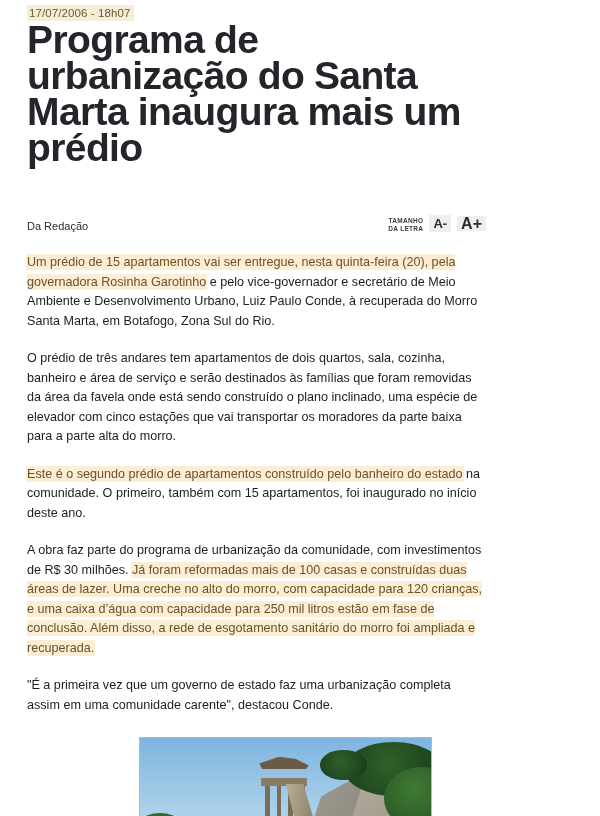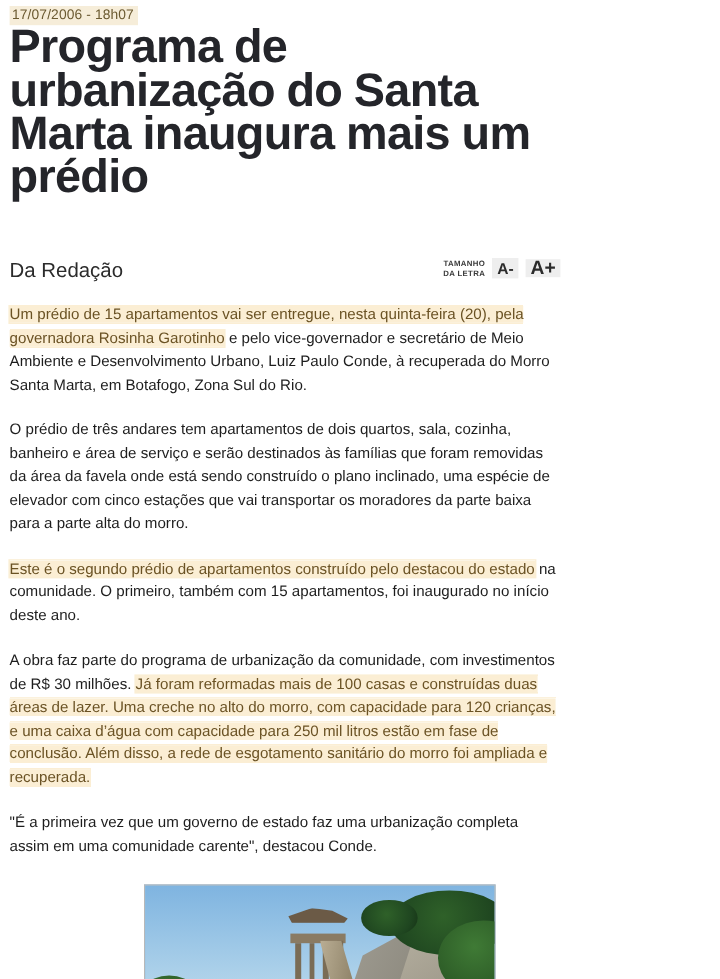--- a/index.html
+++ b/index.html
@@ -14,20 +14,21 @@
     color: #1b1b1b;
     overflow: hidden;
     position: relative;
   }
   .page {
     width: 476px;
     height: 816px;
     position: relative;
     box-sizing: border-box;
     padding: 0 8px 0 8px;
+    margin-left: 19px;
   }
 
   
   .datestamp-row {
     padding-top: 3px;
     height: 16px;
   }
   .datestamp {
     display: inline-block;
     font-size: 11.5px;
@@ -53,21 +54,21 @@
 
   
   .byline-row {
     margin-top: 49px;
     height: 22px;
     display: flex;
     align-items: flex-start;
     justify-content: space-between;
   }
   .byline {
-    font-size: 17px;
+    font-size: 11px;
     line-height: 16px;
     color: #2b2b2b;
     padding-top: 3px;
   }
   .fontsize-ctrl {
     display: flex;
     align-items: center;
     gap: 6px;
     padding-right: 1px;
   }
@@ -275,21 +276,21 @@
   </div>
 
   <div class="article-body">
     <p class="para">
       <span class="hl">Um prédio de 15 apartamentos vai ser entregue, nesta quinta-feira (20), pela governadora Rosinha Garotinho</span><span> e pelo vice-governador e secretário de Meio Ambiente e Desenvolvimento Urbano, Luiz Paulo Conde, à recuperada do Morro Santa Marta, em Botafogo, Zona Sul do Rio.</span>
     </p>
     <p class="para">
       <span>O prédio de três andares tem apartamentos de dois quartos, sala, cozinha, banheiro e área de serviço e serão destinados às famílias que foram removidas da área da favela onde está sendo construído o plano inclinado, uma espécie de elevador com cinco estações que vai transportar os moradores da parte baixa para a parte alta do morro.</span>
     </p>
     <p class="para">
-      <span class="hl">Este é o segundo prédio de apartamentos construído pelo destacou do estado</span><span> na comunidade. O primeiro, também com 15 apartamentos, foi inaugurado no início deste ano.</span>
+      <span class="hl">Este é o segundo prédio de apartamentos construído pelo banheiro do estado</span><span> na comunidade. O primeiro, também com 15 apartamentos, foi inaugurado no início deste ano.</span>
     </p>
     <p class="para">
       <span>A obra faz parte do programa de urbanização da comunidade, com investimentos de R$ 30 milhões. </span><span class="hl">Já foram reformadas mais de 100 casas e construídas duas áreas de lazer. Uma creche no alto do morro, com capacidade para 120 crianças, e uma caixa d’água com capacidade para 250 mil litros estão em fase de conclusão. Além disso, a rede de esgotamento sanitário do morro foi ampliada e recuperada.</span>
     </p>
     <p class="para">
       <span>"É a primeira vez que um governo de estado faz uma urbanização completa assim em uma comunidade carente", destacou Conde.</span>
     </p>
   </div>
 
   <div class="figure">

